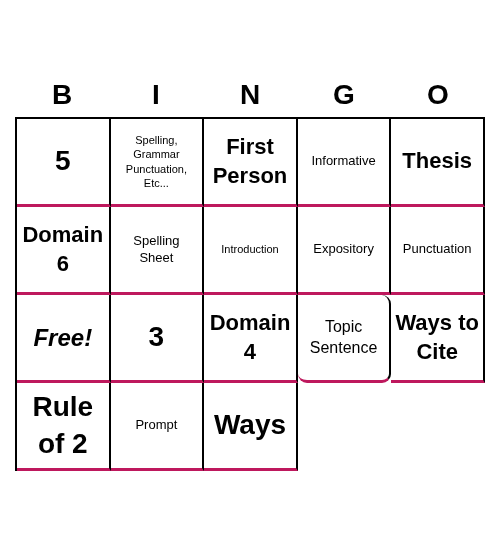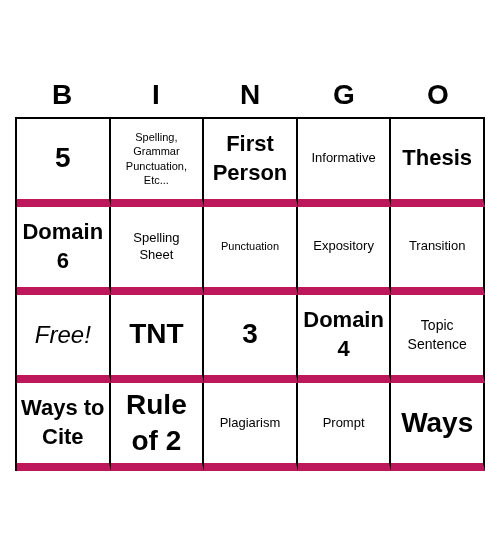--- a/index.html
+++ b/index.html
@@ -34,41 +34,41 @@
       text-align: center;
     }
     .bingo-grid {
       display: grid;
       grid-template-columns: repeat(5, 1fr);
       border-left: 2px solid #000;
       border-top: 2px solid #000;
     }
     .bingo-cell {
       border-right: 2px solid #000;
-      border-bottom: 8px solid #be185d;
+      border-bottom: 3px solid #be185d;
       display: flex;
       align-items: center;
       justify-content: center;
       text-align: center;
       padding: 4px;
       min-height: 88px;
       font-size: 13px;
       line-height: 1.3;
     }
     .bingo-cell.large {
       font-size: 22px;
       font-weight: bold;
     }
     .bingo-cell.xlarge {
       font-size: 28px;
       font-weight: bold;
     }
     .bingo-cell.free {
       font-size: 24px;
-      font-weight: normal;
+      font-weight: bold;
       font-style: italic;
     }
   </style>
 </head>
 <body>
 
 <div class="bingo-container">
   <div class="bingo-header">
   <span>B</span>
       <span>I</span>
@@ -77,27 +77,25 @@
       <span>O</span>
     </div>
   <div class="bingo-grid">
   <div class="bingo-cell xlarge">5</div>
       <div class="bingo-cell" style="font-size: 11px;">Spelling, Grammar Punctuation, Etc...</div>
       <div class="bingo-cell large">First Person</div>
       <div class="bingo-cell">Informative</div>
       <div class="bingo-cell large">Thesis</div>
       <div class="bingo-cell large">Domain 6</div>
       <div class="bingo-cell">Spelling Sheet</div>
-      <div class="bingo-cell" style="font-size: 11px;">Punctuation</div>
+      <div class="bingo-cell" style="font-size: 11px;">Introduction</div>
       <div class="bingo-cell">Expository</div>
-      <div class="bingo-cell">Transition</div>
+      <div class="bingo-cell">Punctuation</div>
       <div class="bingo-cell free">Free!</div>
-      <div class="bingo-cell xlarge">TNT</div>
       <div class="bingo-cell xlarge">3</div>
       <div class="bingo-cell large">Domain 4</div>
-      <div class="bingo-cell" style="font-size: 14px;">Topic Sentence</div>
+      <div class="bingo-cell" style="font-size: 16px; border-radius: 9px;">Topic Sentence</div>
       <div class="bingo-cell large">Ways to Cite</div>
       <div class="bingo-cell xlarge">Rule of 2</div>
-      <div class="bingo-cell">Plagiarism</div>
       <div class="bingo-cell">Prompt</div>
       <div class="bingo-cell xlarge">Ways</div>
     </div>
 </div>
 
 </body></html>

